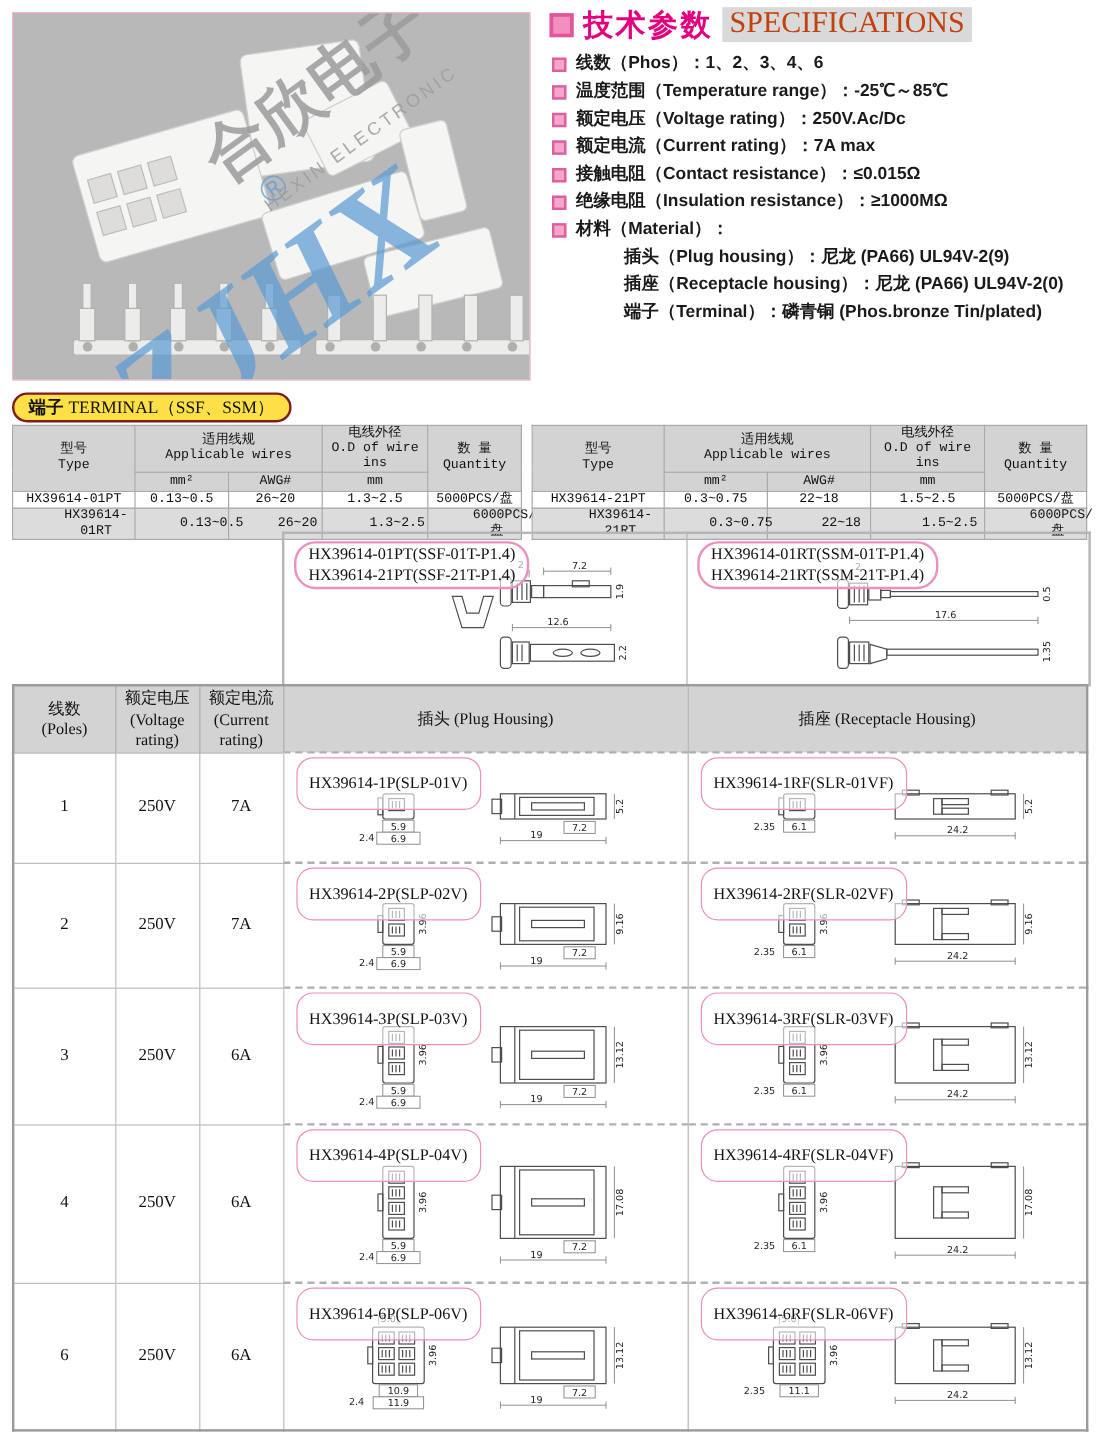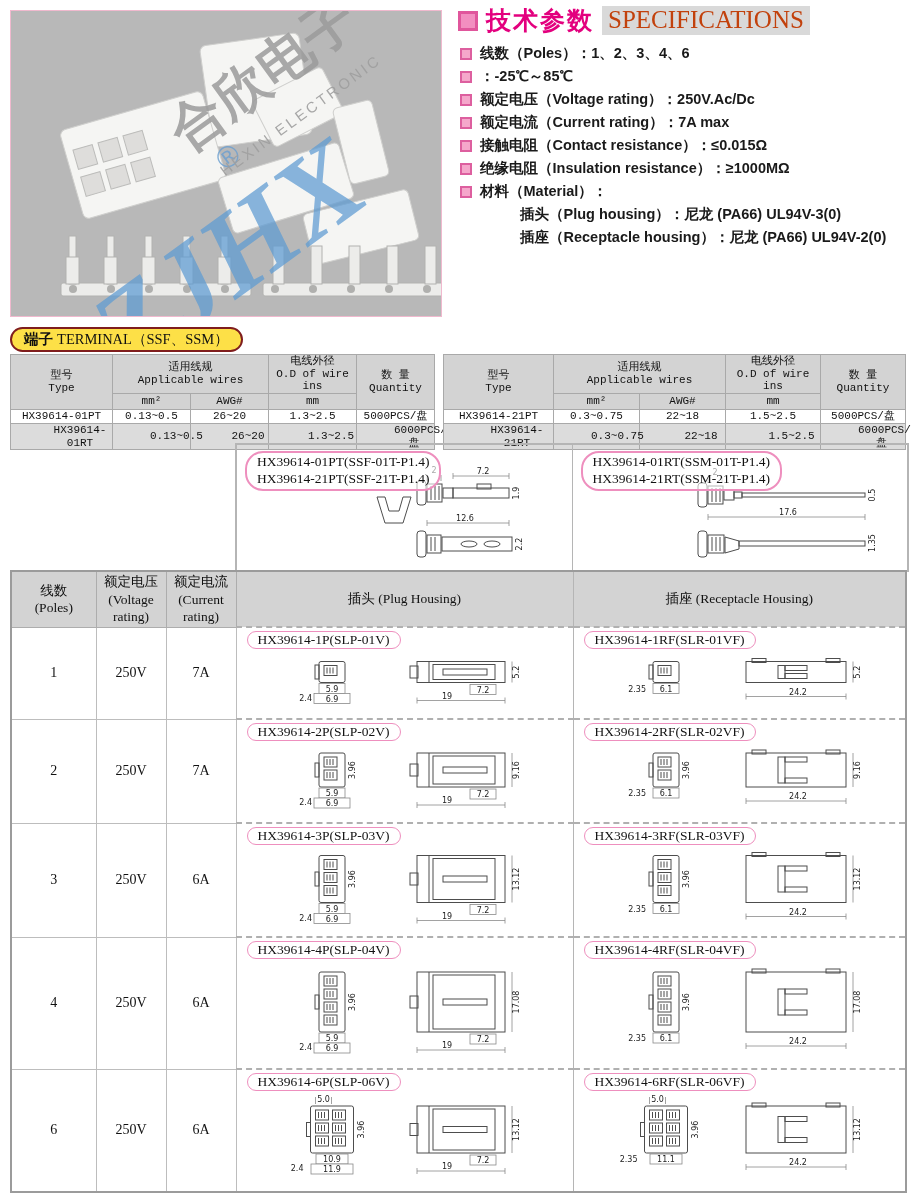--- a/index.html
+++ b/index.html
@@ -53,21 +53,21 @@
               table-layout:fixed;border:2px solid #9b9b9b;
               font-family:"Liberation Serif",serif;color:#111;}
   #main-table th{background:#d3d3d3;font-weight:normal;font-size:13.5px;line-height:1.3;}
   #main-table th.lh{border:1px solid #adadad;}
   #main-table th.hh{border:1px solid #b5b5b5;border-bottom:2px dashed #b0b0b0;}
   #main-table td.lc{border:1px solid #bdbdbd;text-align:center;font-size:14px;}
   #main-table td.hc{border-left:1px solid #b5b5b5;border-bottom:2px dashed #b0b0b0;
                     vertical-align:top;padding:0;}
   .cellwrap{position:relative;width:100%;height:100%;}
   .pn-oval{position:absolute;left:10px;top:3px;border:1.5px solid #ee8fbe;border-radius:14px;
-           padding:0 10px;font-family:"Liberation Serif",serif;font-size:13.5px;
+           padding:13px 10px;font-family:"Liberation Serif",serif;font-size:13.5px;
            color:#111;background:rgba(255,255,255,.6);white-space:nowrap;z-index:2;}
   .cellwrap svg{position:absolute;left:0;top:23px;}
 
   
   svg .ln{fill:none;stroke:#4d4d4d;stroke-width:1;}
   svg .dim{font-family:"DejaVu Sans",sans-serif;font-size:8px;fill:#222;}
   svg .dl{stroke:#8a8a8a;stroke-width:.8;}
   svg .dimbox{fill:#fff;stroke:#8a8a8a;stroke-width:.8;}
 </style>
 </head>
@@ -138,25 +138,26 @@
 
   <div id="specs">
     <div class="spec-title">
       <span class="sq-big"></span>
       <span class="t-cn">技术参数</span>
       <span class="t-en">SPECIFICATIONS</span>
     </div>
     <ul id="spec-list">
         <li>
           <span class="sqbullet"></span>
-          <span>线数（Poles）</span>
+          <span>线数（Phos）</span>
           <span>：1、2、3、4、6</span>
         </li>
         <li>
           <span class="sqbullet"></span>
+          <span>温度范围（Temperature range）</span>
           <span>：-25℃～85℃</span>
         </li>
         <li>
           <span class="sqbullet"></span>
           <span>额定电压（Voltage rating）</span>
           <span>：250V.Ac/Dc</span>
         </li>
         <li>
           <span class="sqbullet"></span>
           <span>额定电流（Current rating）</span>
@@ -171,24 +172,27 @@
           <span class="sqbullet"></span>
           <span>绝缘电阻（Insulation resistance）</span>
           <span>：≥1000MΩ</span>
         </li>
         <li>
           <span class="sqbullet"></span>
           <span>材料（Material）</span>
           <span>：</span>
         </li>
         <li class="subline">
-          <span>插头（Plug housing）：尼龙 (PA66) UL94V-3(0)</span>
+          <span>插头（Plug housing）：尼龙 (PA66) UL94V-2(9)</span>
         </li>
         <li class="subline">
           <span>插座（Receptacle housing）：尼龙 (PA66) UL94V-2(0)</span>
+        </li>
+        <li class="subline">
+          <span>端子（Terminal）：磷青铜 (Phos.bronze Tin/plated)</span>
         </li>
       </ul>
   </div>
 
   <div id="term-label">
     <span class="cn">端子</span>
     <span class="en">TERMINAL（SSF、SSM）</span>
   </div>
 
   <table class="ttab" id="ttab-left">

